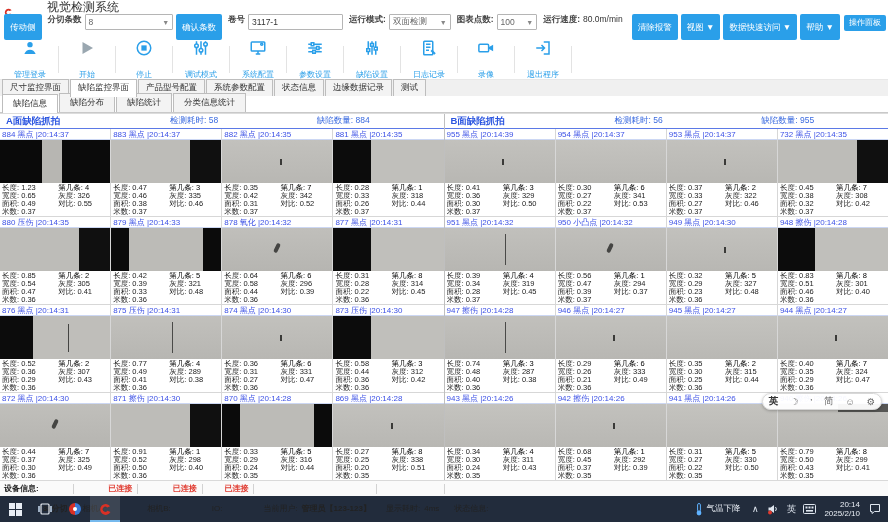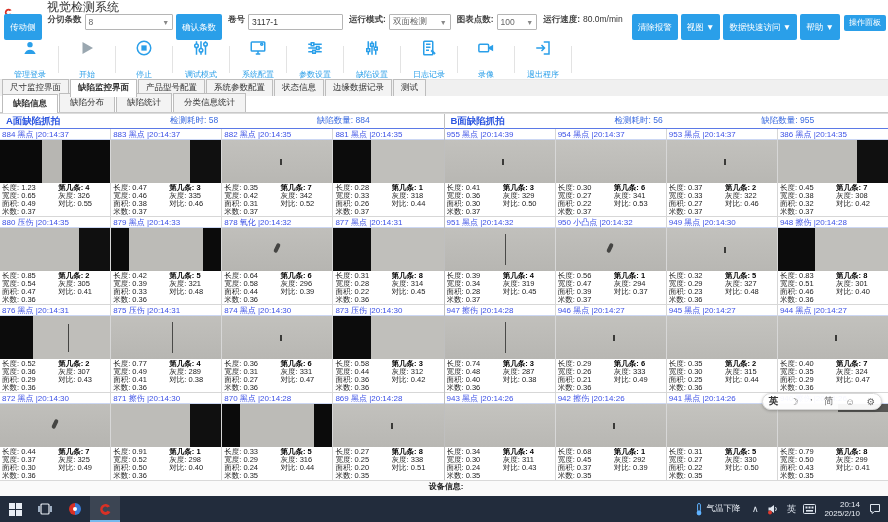--- a/index.html
+++ b/index.html
@@ -28,21 +28,21 @@
   .abtn .ico { width:18px; height:18px; color:#2a9fe9; }
   .abtn .ico.muted { color:#9aa7b0; }
   .abtn .ico svg { width:18px; height:18px; display:block; }
   .abtn .albl { font-size:8px; color:#2a9fe9; white-space:nowrap; }
   .adiv { width:1px; background:#e3e3e3; margin:6px 0; }
 
   
   .maintabs { height:16px; background:#f0f0f0; display:flex; align-items:flex-end; padding-left:2px; }
   .subtabs  { height:17px; background:#fff; display:flex; align-items:flex-end; padding-left:2px; border-bottom:1px solid #c9c9c9; }
   .tab { font-size:8.5px; color:#333; background:#f3f3f3; border:1px solid #bdbdbd; border-bottom:none; padding:2px 7px 2px; margin-right:1px; white-space:nowrap; }
-  .tab.active { background:#fff; font-weight:bold; position:relative; top:1px; padding-bottom:3px; }
+  .tab.active { background:#fff; font-weight:normal; position:relative; top:1px; padding-bottom:3px; }
   .subtabs .tab { padding:3px 10px; }
 
   
   .panels { height:367px; display:flex; border-top:1px solid #dcdcdc; }
   .panel { flex:1; display:flex; flex-direction:column; min-width:0; }
   .vdiv { width:1px; background:#bfbfbf; }
   .phead { height:17px; display:flex; align-items:center; border-bottom:1px solid #5b79e6; padding:0 6px; }
   .ptitle { font-size:9.5px; font-weight:bold; color:#2b55e0; flex:0 0 38%; }
   .pmid { font-size:8.5px; color:#3b6be0; flex:0 0 34%; }
   .pright { font-size:8.5px; color:#3b6be0; flex:1; }
@@ -65,25 +65,25 @@
   .img-gray-blob { background:linear-gradient(180deg,#c0bfbb,#b6b5b1); }
   .img-gray-blob .mark { display:block; width:4px; height:10px; left:48%; top:35%; background:#454543; transform:rotate(25deg); border-radius:2px; }
   .img-darkleft-line { background:linear-gradient(90deg,#0c0c0c 0 30%,#bfbeba 30% 100%); }
   .img-darkleft-line .mark { display:block; width:1px; height:65%; left:62%; top:18%; background:#444442; }
   .img-gray-darktop { background:linear-gradient(180deg,#c2c1bd,#b8b7b3); }
   .img-gray-darktop .mark { display:block; width:45%; height:8px; right:0; top:0; left:auto; background:#565654; }
 
   .cell-stats { flex:1; display:flex; font-size:7.5px; line-height:8px; color:#222; padding:1px 2px 0; }
   .s-left { width:53%; }
   .s-right { width:47%; }
-  .s-right .b { font-weight:bold; color:#000; }
+  .s-right .b { font-weight:normal; color:#000; }
   .cell-stats div { white-space:nowrap; overflow:hidden; }
 
   
-  .statusbar { height:16px; display:flex; align-items:center; font-size:8px; color:#222; background:#fafafa; border-top:1px solid #d9d9d9; padding-left:4px;flex-direction:column; }
+  .statusbar { height:16px; display:flex; align-items:center; font-size:8px; color:#222; background:#fafafa; border-top:1px solid #d9d9d9; padding-left:4px; }
   .sb-b { font-weight:bold; white-space:nowrap; }
   .sb-i { white-space:nowrap; margin-left:4px;margin-top:40px; }
   .sb-red { color:#e03a2f; font-weight:bold; margin-left:2px; }
   .sb-sep { width:1px; height:10px; background:#d2d2d2; margin:0 5px; }
 
   
   .taskbar { height:26px; background:#222c3c; display:flex; align-items:stretch; color:#e8edf4; }
   .tk-btn { width:30px; display:flex; align-items:center; justify-content:center; }
   .tk-btn svg { display:block; }
   .tk-app.active { background:rgba(255,255,255,.12); box-shadow:inset 0 -2px 0 #76b9ed; }
@@ -639,21 +639,21 @@
               </div>
       <div class="s-right">
                 <div class="sr1 b">第几条: 2</div>
                 <div class="sr2">灰度: 322</div>
                 <div class="sr3">对比: 0.46</div>
               </div>
     </div>
   </div>
 
   <div class="cell">
-    <div class="cell-head">386 黑点 |20:14:35</div>
+    <div class="cell-head">732 黑点 |20:14:35</div>
     <div class="cell-img img-gray-darkright"></div>
     <div class="cell-stats">
       <div class="s-left">
                 <div class="sl1">长度: 0.45</div>
                 <div class="sl2">宽度: 0.38</div>
                 <div class="sl3">面积: 0.32</div>
                 <div class="sl4">米数: 0.37</div>
               </div>
       <div class="s-right">
                 <div class="sr1 b">第几条: 7</div>

